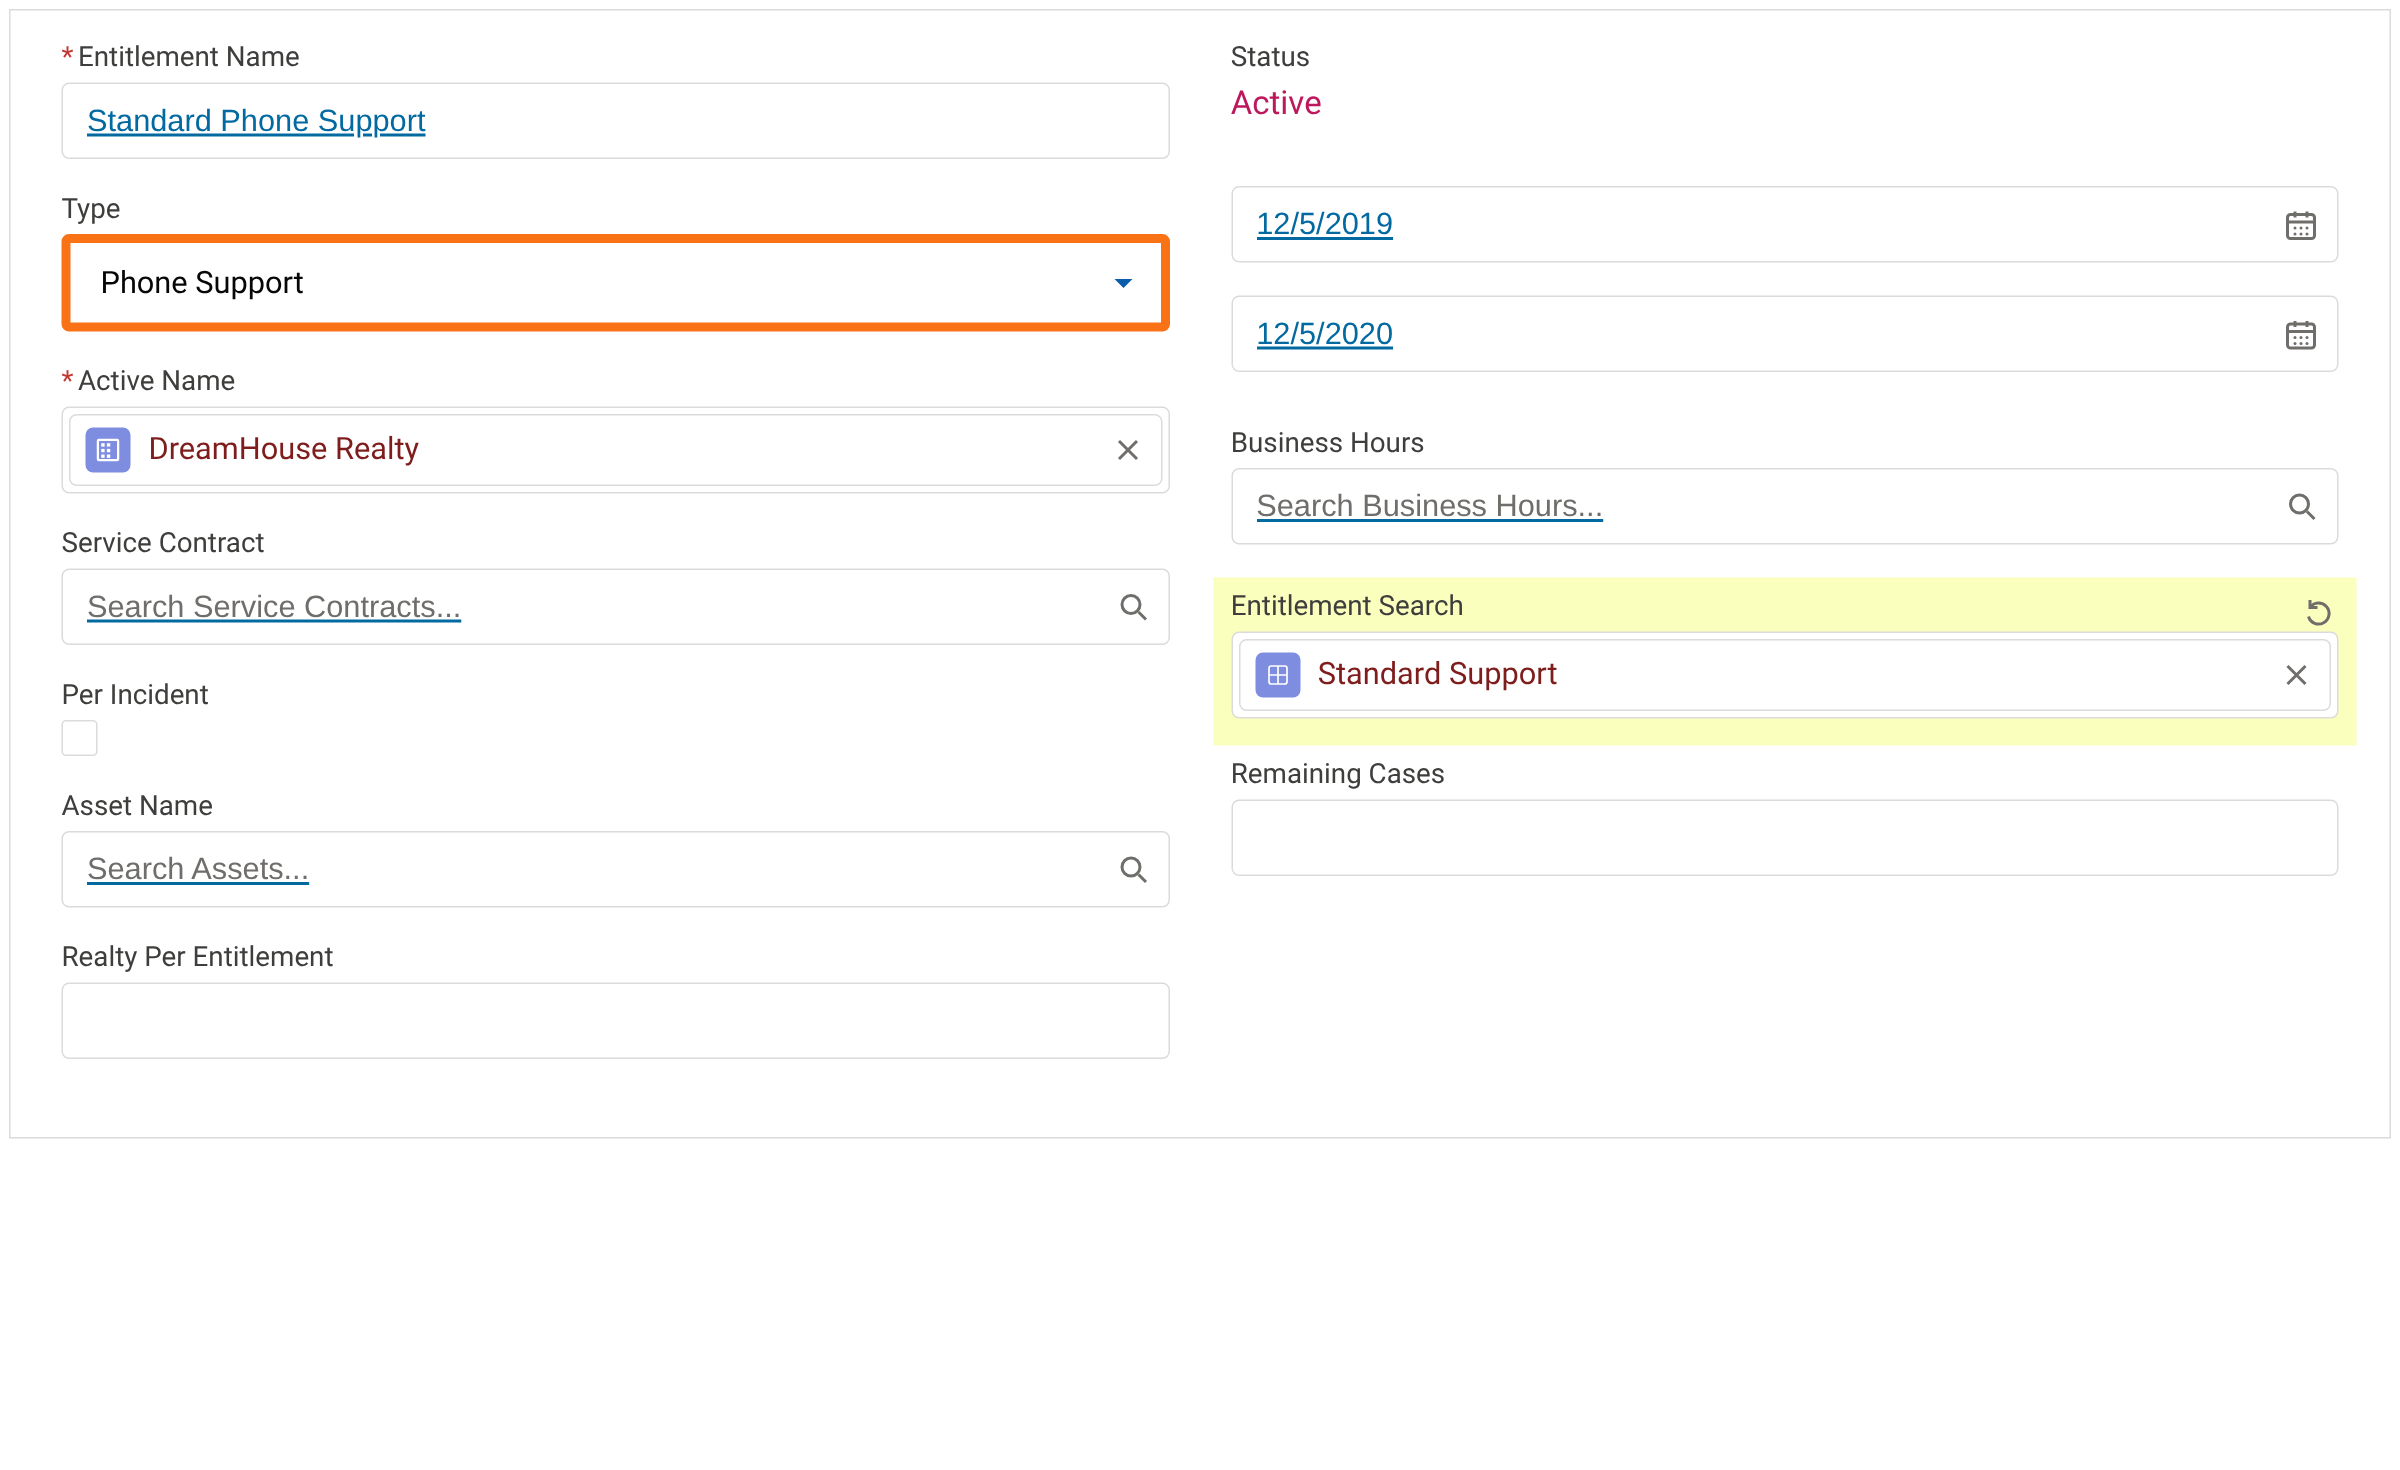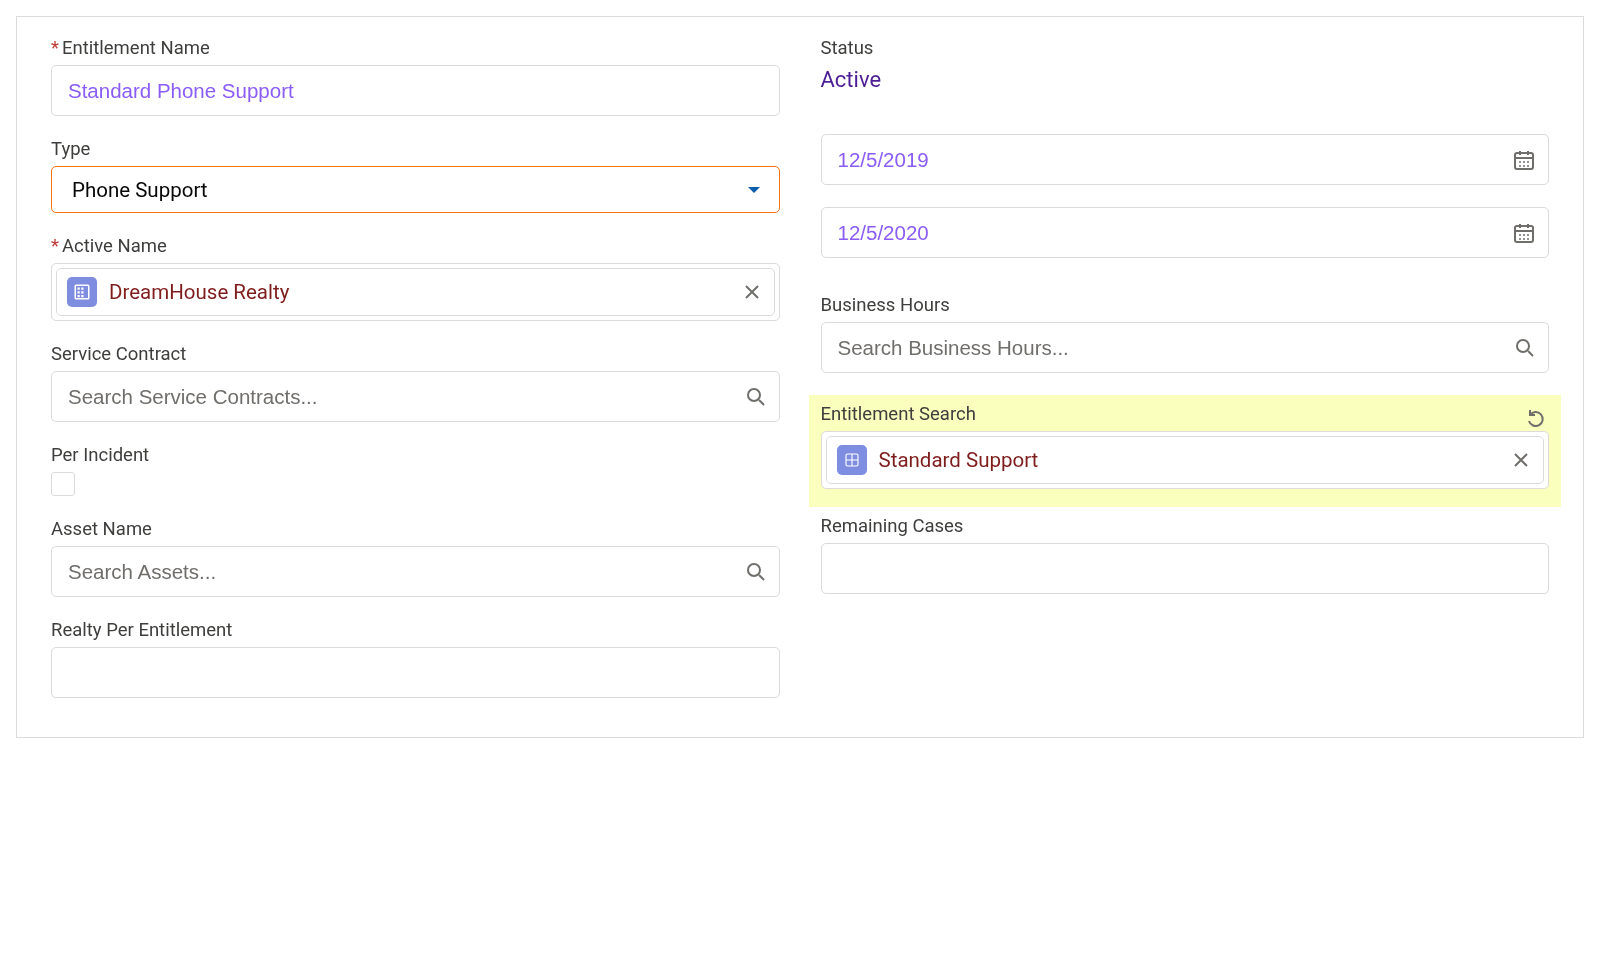--- a/index.html
+++ b/index.html
@@ -4,22 +4,22 @@
   <style>
     * { box-sizing: border-box; margin: 0; padding: 0; }
     body {
       font-family: -apple-system, BlinkMacSystemFont, "Segoe UI", Roboto, "Helvetica Neue", Arial, sans-serif;
       background: #fff;
       color: #3e3e3c;
       padding: 0;
     }
     .form-container {
       border: 1px solid #dddbda;
-      padding: 20px 34px 17px 34px;
-      margin: 16px;
+      padding: 20px 34px 30px 34px;
+      margin: 6px;
       display: grid;
       grid-template-columns: 1fr 1fr;
       column-gap: 54px;
       row-gap: 0;
       gap: 41px;
     }
     .form-col { display: flex; flex-direction: column; }
     .field {
       margin-bottom: 22px;
       position: relative;
@@ -38,42 +38,43 @@
       margin-bottom: 6px;
       font-weight: 400;
     }
     .required::before {
       content: "*";
       color: #c23934;
       margin-right: 3px;
     }
     .static-value {
       font-size: 22px;
-      color: #4c1d95;
+      color: #be185d;
       padding-top: 2px;
     }
     .input-box {
       width: 100%;
       height: 51px;
       border: 1px solid #dddbda;
       border-radius: 5px;
       padding: 0 16px;
       font-size: 20.5px;
-      color: #8b5cf6;
+      color: #0369a1;
       background: #fff;
       display: flex;
       align-items: center;
       position: relative;
+      text-decoration: underline;
     }
     input.input-box::placeholder { color: #706e6b; }
     input.input-box { outline: none; }
     .select-box {
       width: 100%;
-      height: 47px;
-      border: 1px solid #f97316;
+      height: 65px;
+      border: 6px solid #f97316;
       border-radius: 5px;
       padding: 0 44px 0 20px;
       font-size: 20.5px;
       color: #080707;
       background: #fff;
       display: flex;
       align-items: center;
       position: relative;
       cursor: pointer;
     }

